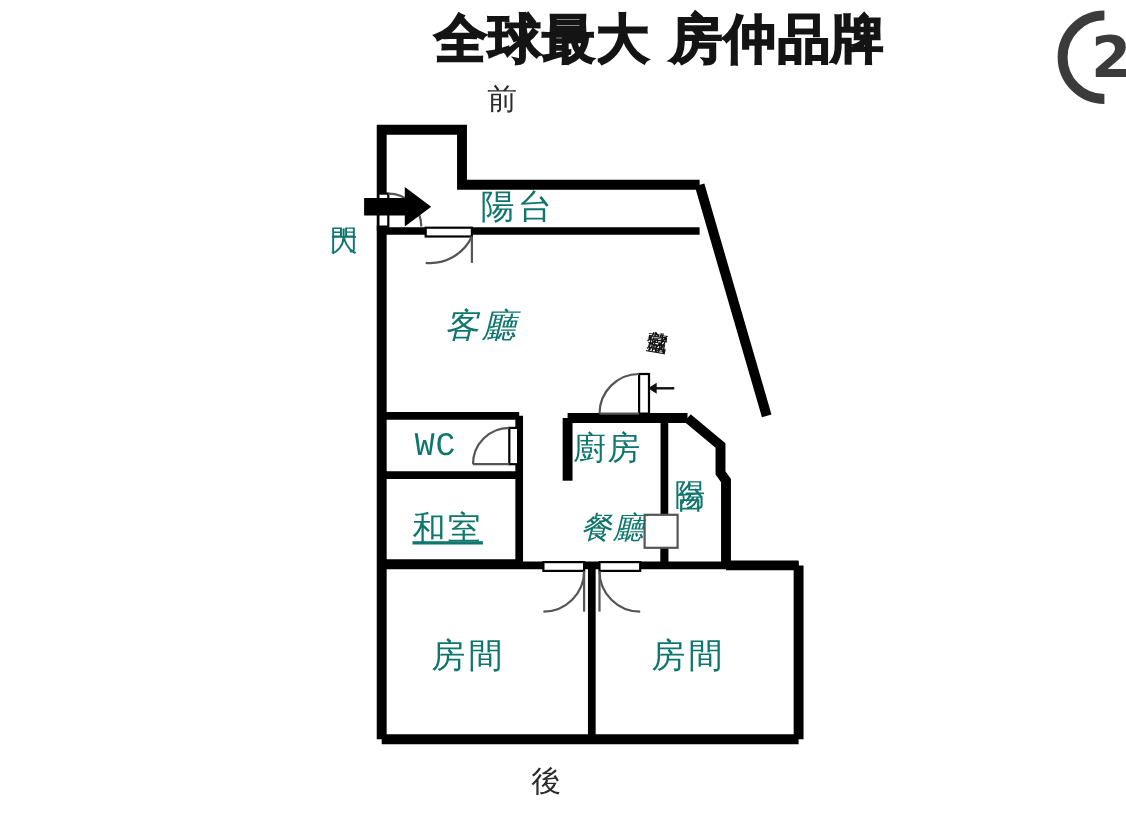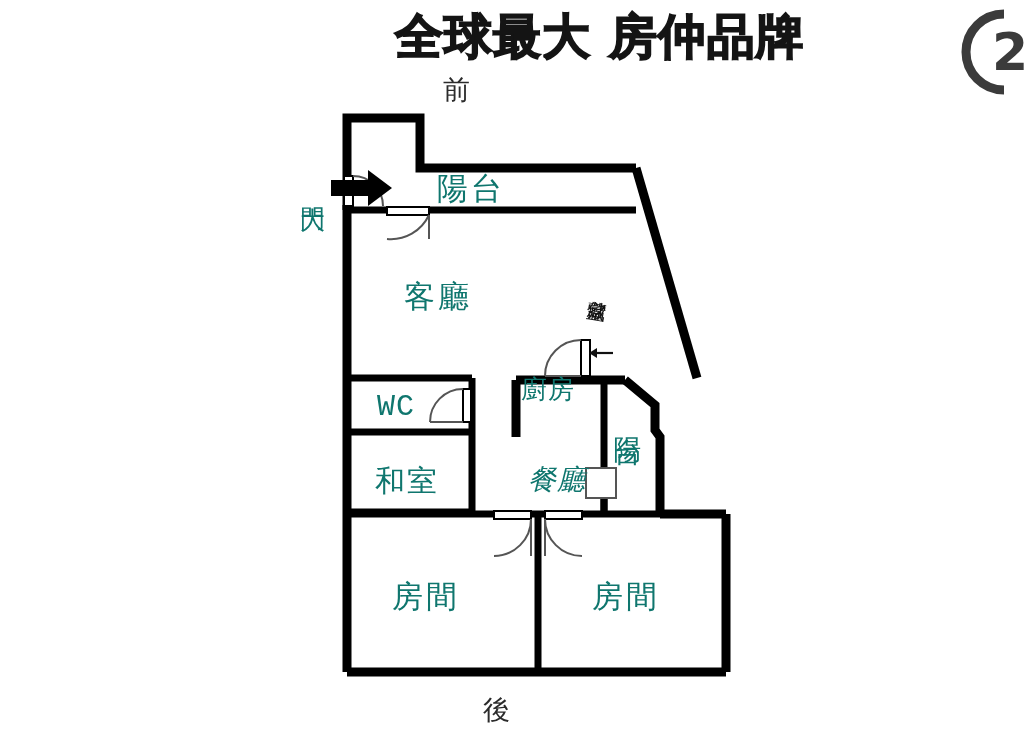--- a/index.html
+++ b/index.html
@@ -78,25 +78,25 @@
     line-height: 1;
   }
   .vert {
     writing-mode: vertical-rl;
     text-orientation: upright;
     white-space: nowrap;
     line-height: 1;
   }
 
   #label-balcony-front { left: 437px; top: 173px; font-size: 31px; letter-spacing: 3px; }
-  #label-living        { left: 404px; top: 281px; font-size: 31px; letter-spacing: 3px; }
+  #label-living        { left: 404px; top: 281px; font-size: 31px; letter-spacing: 3px; font-style: italic; }
   #label-wc            { left: 377px; top: 392px; font-size: 30px; letter-spacing: 1px;
                          font-family: Liberation Mono, monospace; }
-  #label-tatami        { left: 375px; top: 466px; font-size: 30px; letter-spacing: 2px; }
-  #label-kitchen       { left: 521px; top: 376px; font-size: 26px; letter-spacing: 1px; }
+  #label-tatami        { left: 375px; top: 466px; font-size: 30px; letter-spacing: 2px; text-decoration: underline; }
+  #label-kitchen       { left: 521px; top: 393px; font-size: 30px; letter-spacing: 1px; }
   #label-dining        { left: 528px; top: 466px; font-size: 28px; letter-spacing: 1px; font-style: italic; }
   #label-balcony-side  { left: 613px; top: 415px; font-size: 28px; }
   #label-storage       { left: 592px; top: 285px; font-size: 19px; color:#111;
                          transform: rotate(10deg); transform-origin: top left; }
   #label-room-left     { left: 392px; top: 581px; font-size: 31px; letter-spacing: 3px; }
   #label-room-right    { left: 592px; top: 581px; font-size: 31px; letter-spacing: 3px; }
   #label-maindoor      { left: 300px; top: 166px; font-size: 25px; line-height: 1.05; }
 </style>
 </head>
 <body>

